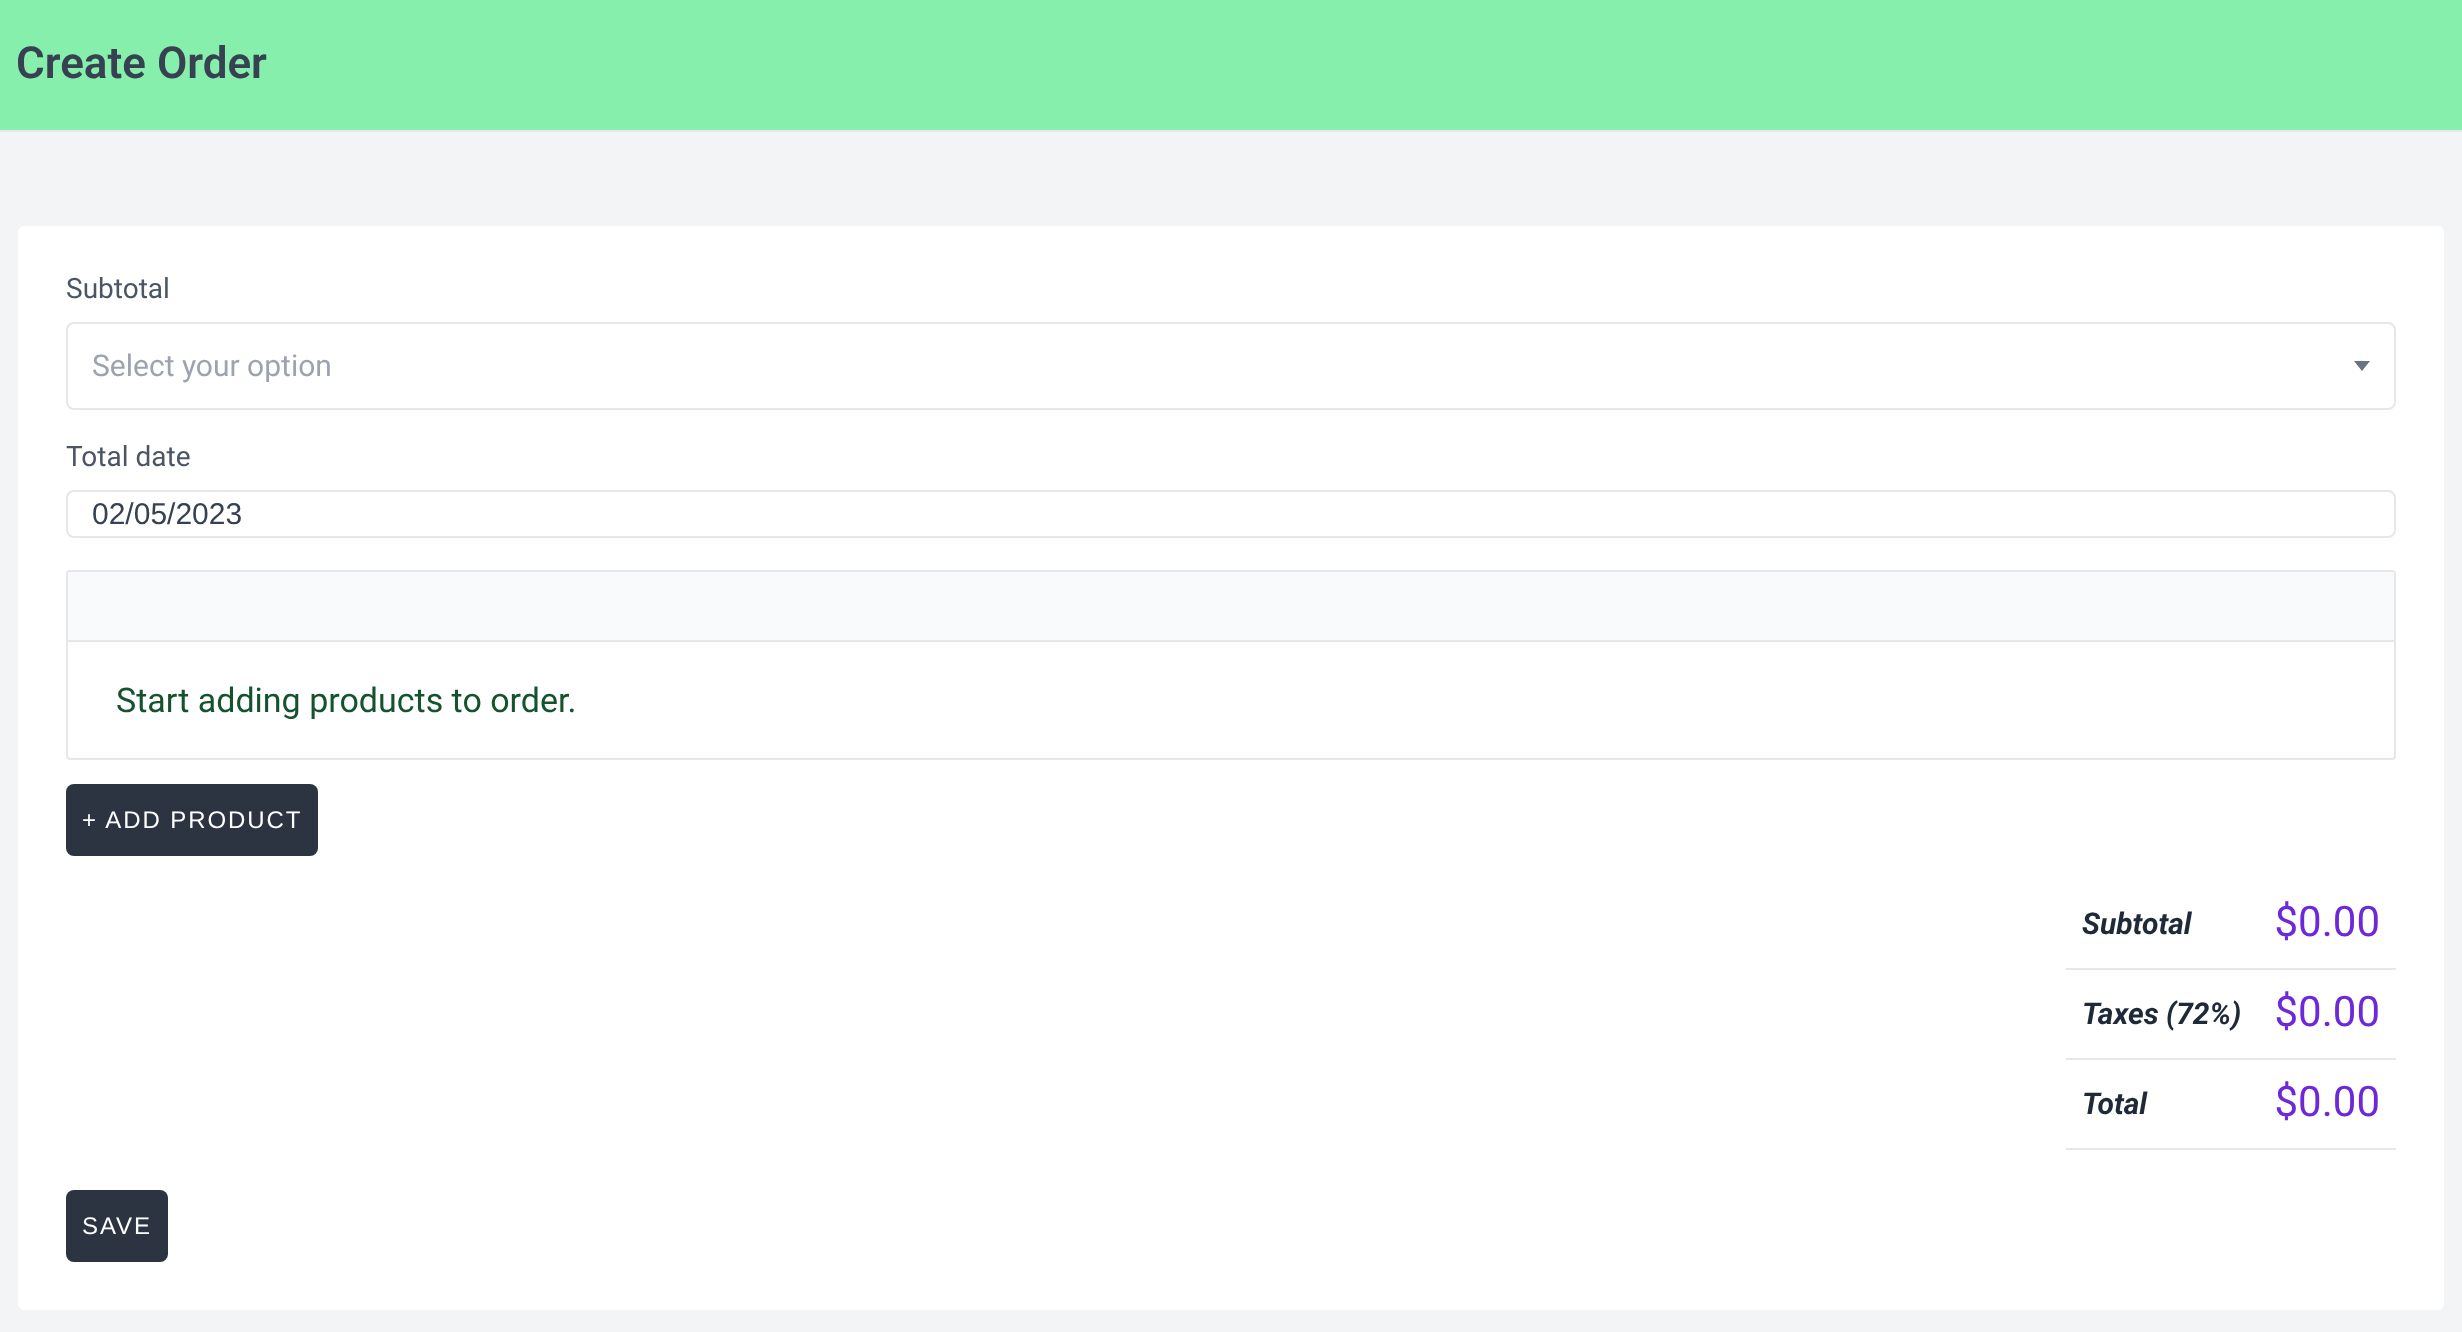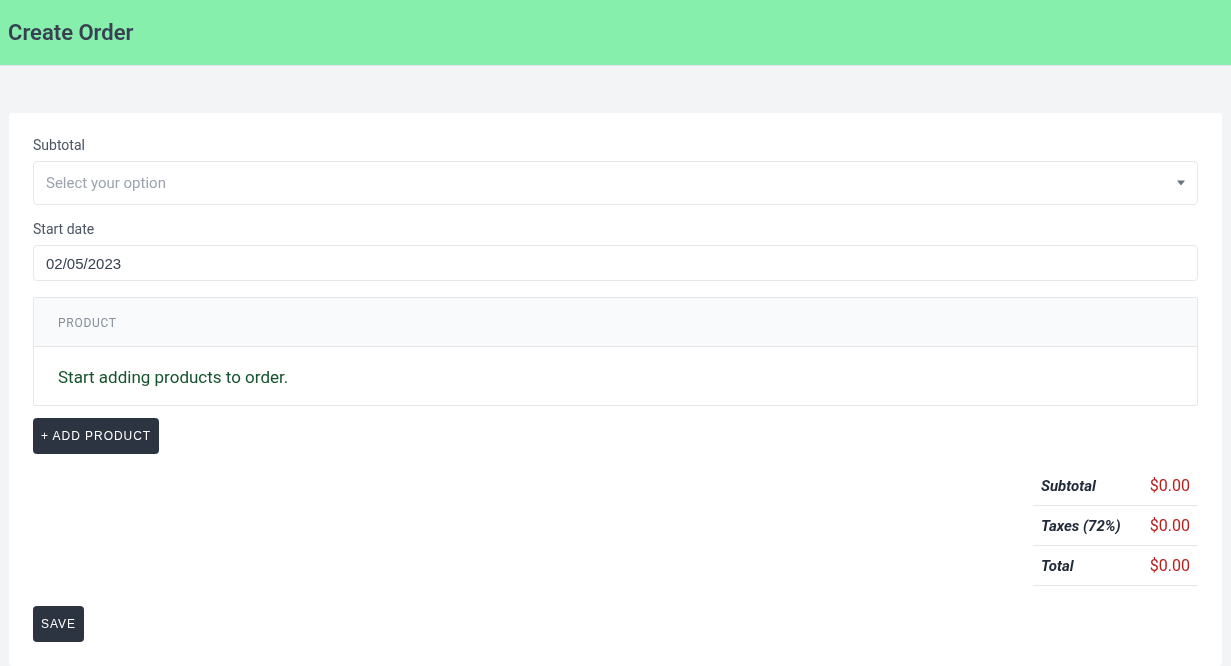--- a/index.html
+++ b/index.html
@@ -63,21 +63,21 @@
       border-left: 4px solid transparent;
       border-right: 4px solid transparent;
       border-top: 5px solid #6b7280;
       pointer-events: none;
     }
     .date-input {
       width: 100%;
       border: 1px solid #e5e7eb;
       border-radius: 4px;
       background: #ffffff;
-      height: 36px;
+      height: 24px;
       padding: 0 12px;
       font-size: 15px;
       color: #374151;
     }
 
     .ptable {
       border: 1px solid #e5e7eb;
       border-radius: 2px;
       margin-bottom: 12px;
       overflow: hidden;
@@ -127,22 +127,22 @@
     .totals-table th {
       text-align: left;
       font-weight: 700;
       font-size: 15px;
       color: #1f2937;
       padding: 10px 8px;
       font-style: italic;
     }
     .totals-table td {
       text-align: right;
-      font-size: 16px;
-      color: #b91c1c;
+      font-size: 21px;
+      color: #6d28d9;
       padding: 10px 8px;
     }
   </style>
 </head>
 <body>
 
 <div class="topbar">
   <h1>Create Order</h1>
 </div>
 
@@ -151,27 +151,26 @@
 
     <div class="field">
       <label class="field-label">Subtotal</label>
       <div class="select-wrap">
         <span class="select-placeholder">Select your option</span>
         <span class="select-caret"></span>
       </div>
     </div>
 
     <div class="field">
-      <label class="field-label">Start date</label>
+      <label class="field-label">Total date</label>
       <input type="text" class="date-input" value="02/05/2023" style="">
     </div>
 
     <div class="ptable">
       <div class="ptable-head">
-        <div class="ptable-head-col col-product">PRODUCT</div>
       </div>
       <div class="ptable-body">Start adding products to order.</div>
     </div>
 
     <button class="btn">+ ADD PRODUCT</button>
 
     <div class="totals">
       <table class="totals-table">
         <tbody>
             <tr>

